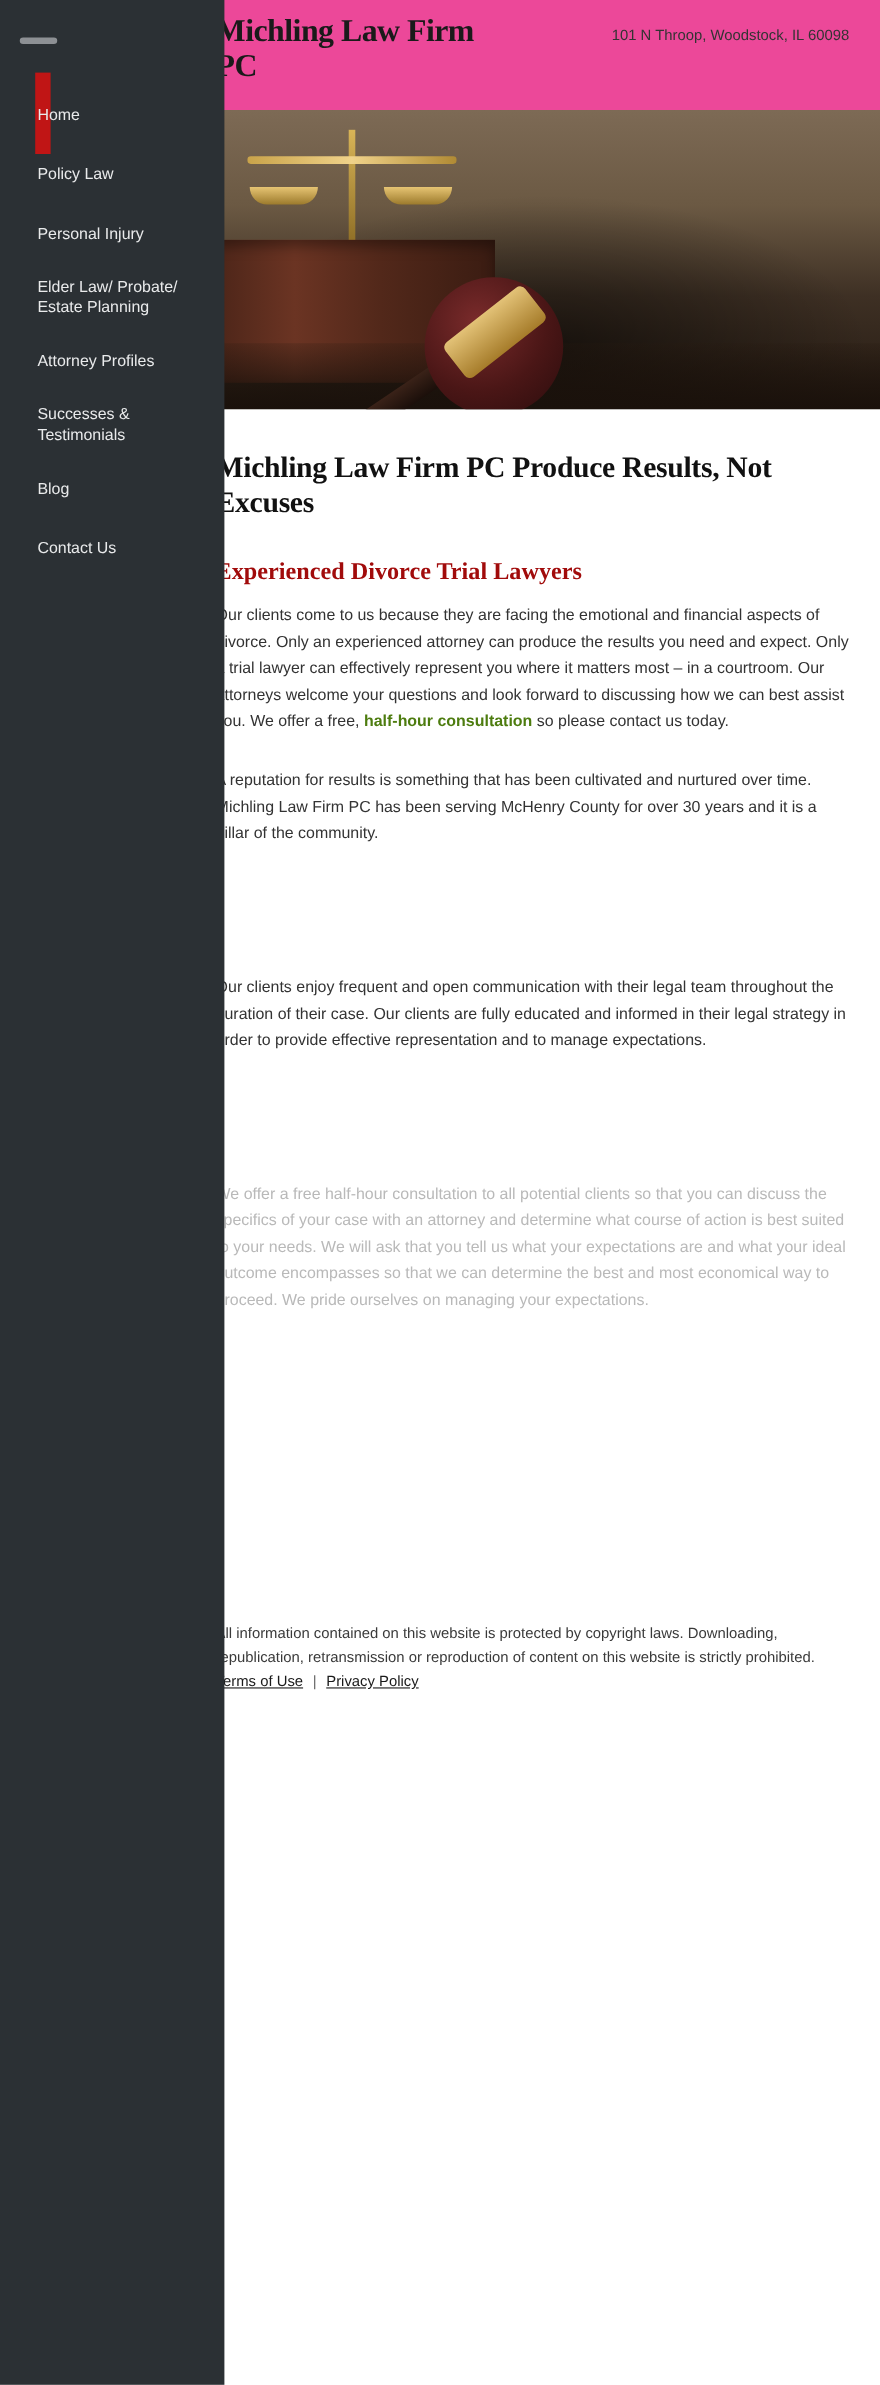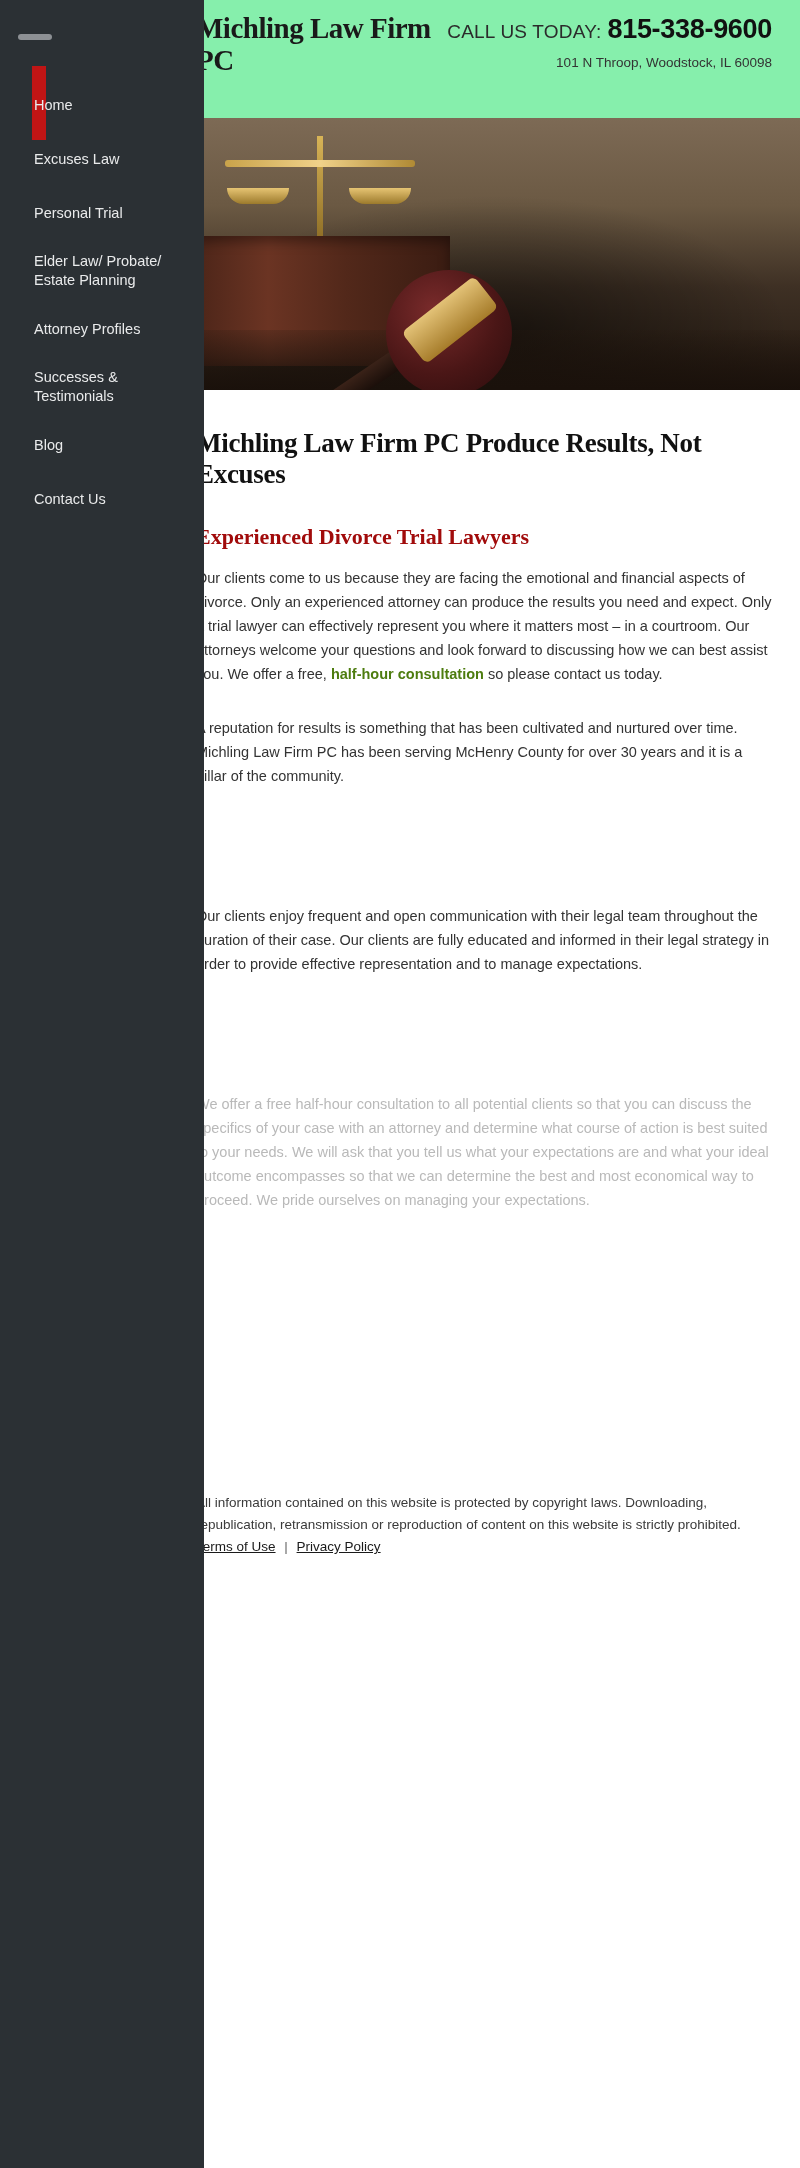--- a/index.html
+++ b/index.html
@@ -17,22 +17,22 @@
 
   
   .page {
     position: absolute;
     left: 0; top: 0;
     width: 800px;
   }
 
   
   .site-header {
-    height: 118px;
-    background: #86efac;
+    height: 100px;
+    background: #ec4899;
     position: relative;
   }
   .brand {
     position: absolute;
     left: 196px;
     top: 12px;
     font-family: "Liberation Serif", serif;
     font-weight: bold;
     font-size: 29px;
     line-height: 32px;
@@ -236,24 +236,20 @@
 <body>
 
 <div class="page">
 
   <div class="site-header">
     <div class="brand">
       <span>Michling Law Firm</span>
       <span class="line2">PC</span>
     </div>
     <div class="header-right">
-      <div class="call-line">
-        <span class="call-label">CALL US TODAY:</span>
-        <span class="call-number">815-338-9600</span>
-      </div>
       <div class="address">101 N Throop, Woodstock, IL 60098</div>
     </div>
   </div>
 
   <div class="hero">
     <div class="hero-bg"></div>
     <div class="hero-scale">
       <div class="post"></div>
       <div class="beam"></div>
       <div class="pan-l"></div>
@@ -297,24 +293,24 @@
 </div>
 
 <div class="sidebar">
   <div class="drag-handle"></div>
   <div class="active-bar"></div>
   <div class="nav">
     <div class="nav-item">
       <span>Home</span>
     </div>
     <div class="nav-item">
-      <span>Excuses Law</span>
-    </div>
-    <div class="nav-item">
-      <span>Personal Trial</span>
+      <span>Policy Law</span>
+    </div>
+    <div class="nav-item">
+      <span>Personal Injury</span>
     </div>
     <div class="nav-item two-line">
       <span>Elder Law/ Probate/ Estate Planning</span>
     </div>
     <div class="nav-item">
       <span>Attorney Profiles</span>
     </div>
     <div class="nav-item two-line">
       <span>Successes &amp; Testimonials</span>
     </div>

